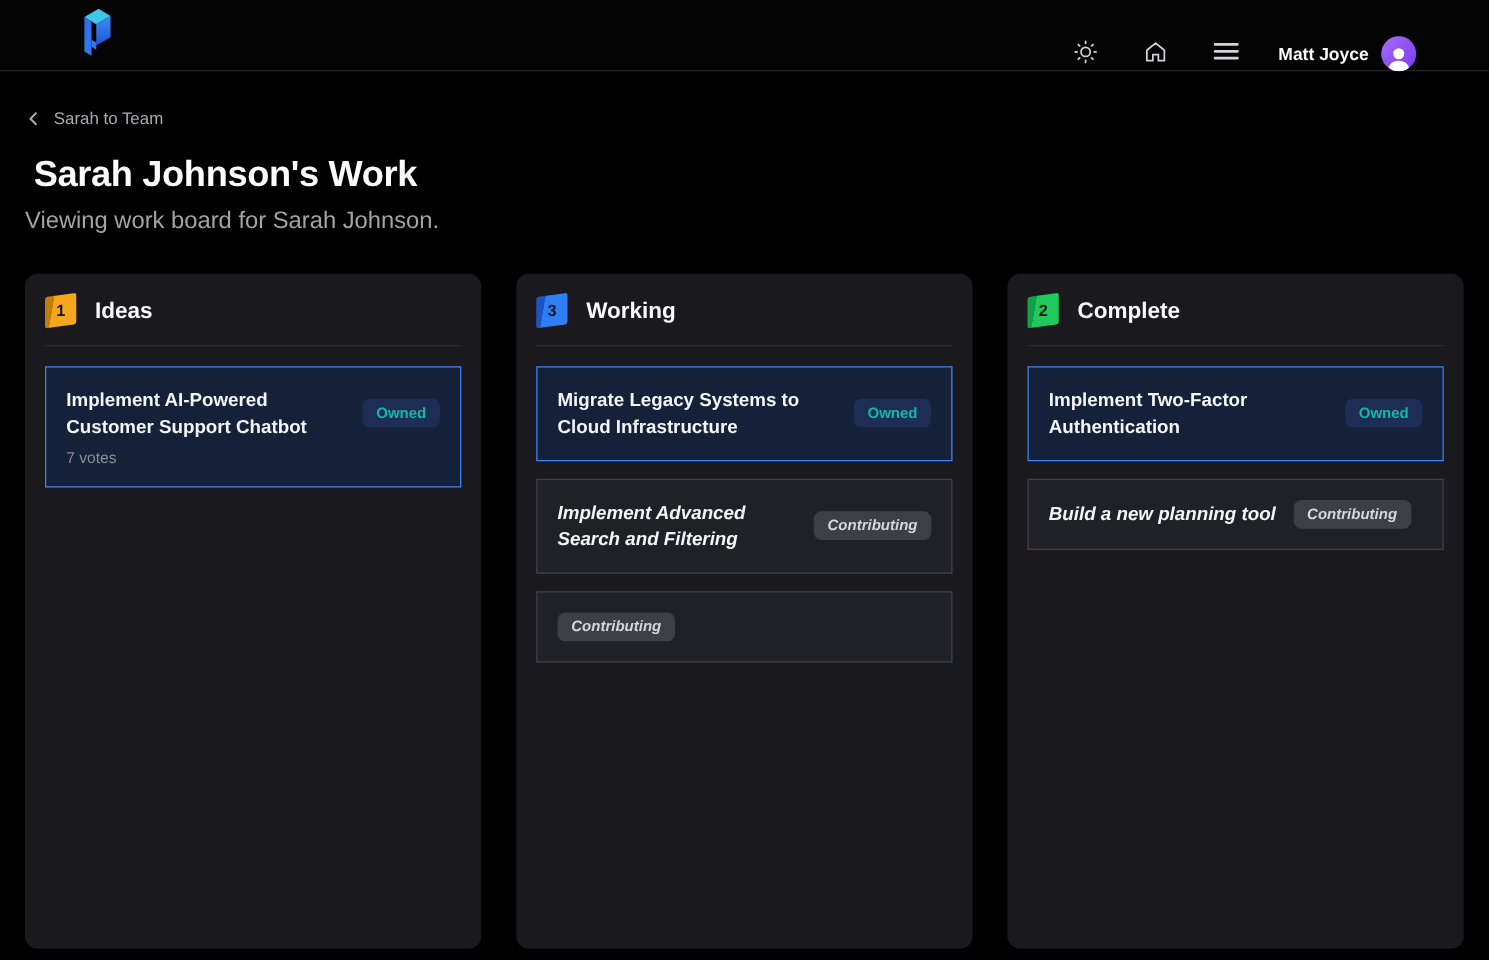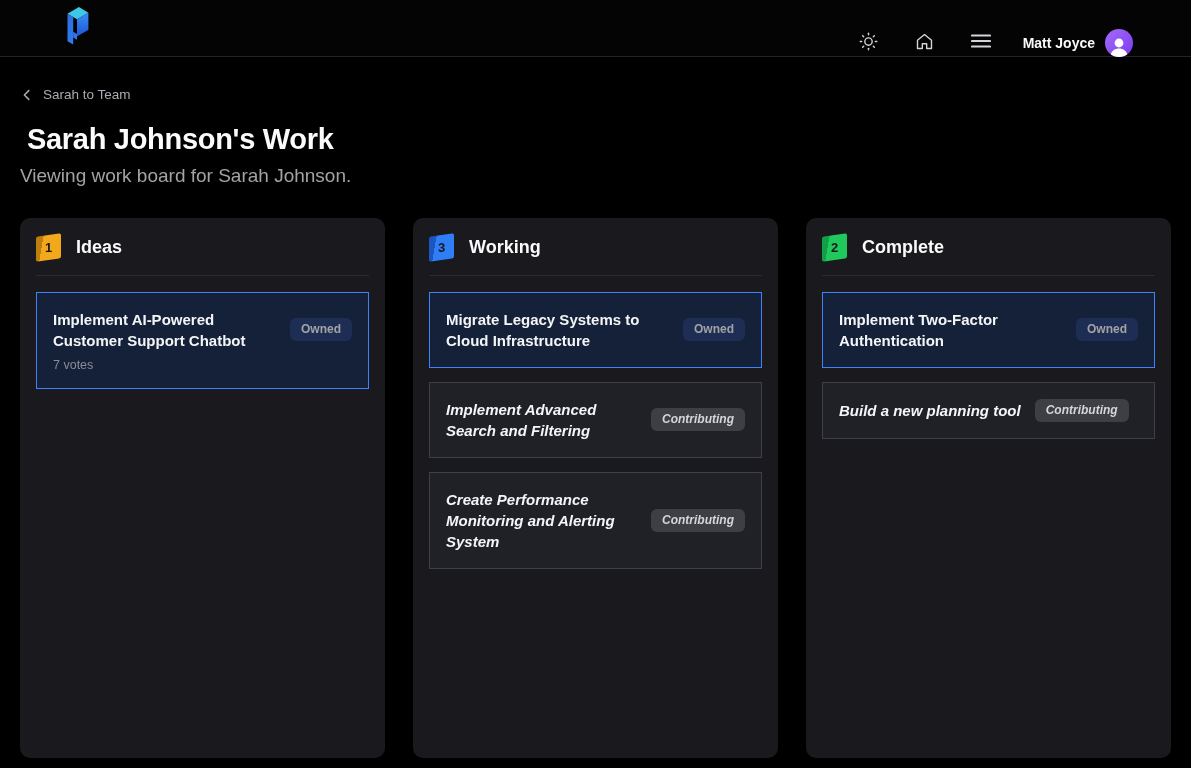--- a/index.html
+++ b/index.html
@@ -68,21 +68,21 @@
 
   .card { border-radius:0; padding:16px; cursor:pointer; }
   .card.owned { background:#152039; border:1px solid #3f83f8; }
   .card.contributing { background:#202127; border:1px solid #3e4046;font-style:italic; }
   .card-row { display:flex; align-items:center; gap:14px; }
   .card-title { font-size:15px; font-weight:700; line-height:21px; color:#f4f5f7; min-width:0; }
   .role-badge {
     flex-shrink:0; font-size:12px; font-weight:600;
     padding:4px 11px; border-radius:6px; line-height:15px;
   }
-  .card.owned .role-badge { background:#1d2d53; color:#a3a3a3; }
+  .card.owned .role-badge { background:#1d2d53; color:#14b8a6; }
   .card.contributing .role-badge { background:#3d3f45; color:#d5d6da; }
   .card-votes { margin-top:7px; font-size:12.5px; color:#8a8d94; }
   .card-votes:empty { display:none; }
 </style>
 </head>
 <body>
 
 <nav class="navbar">
   <a style="display:flex;cursor:pointer;">
     <span>
@@ -202,21 +202,20 @@
   <article class="card contributing">
     <div class="card-row">
       <span class="card-title">Implement Advanced Search and Filtering</span>
       <span class="role-badge">Contributing</span>
     </div>
 
   </article>
 
   <article class="card contributing">
     <div class="card-row">
-      <span class="card-title">Create Performance Monitoring and Alerting System</span>
       <span class="role-badge">Contributing</span>
     </div>
 
   </article>
 </div>
   </section>
 
   <section class="column">
     <header class="col-header">
       <span class="count-badge" style="background: linear-gradient(100deg, rgb(17, 160, 72) 0px, rgb(17, 160, 72) 26%, rgb(31, 201, 91) 26%);">

